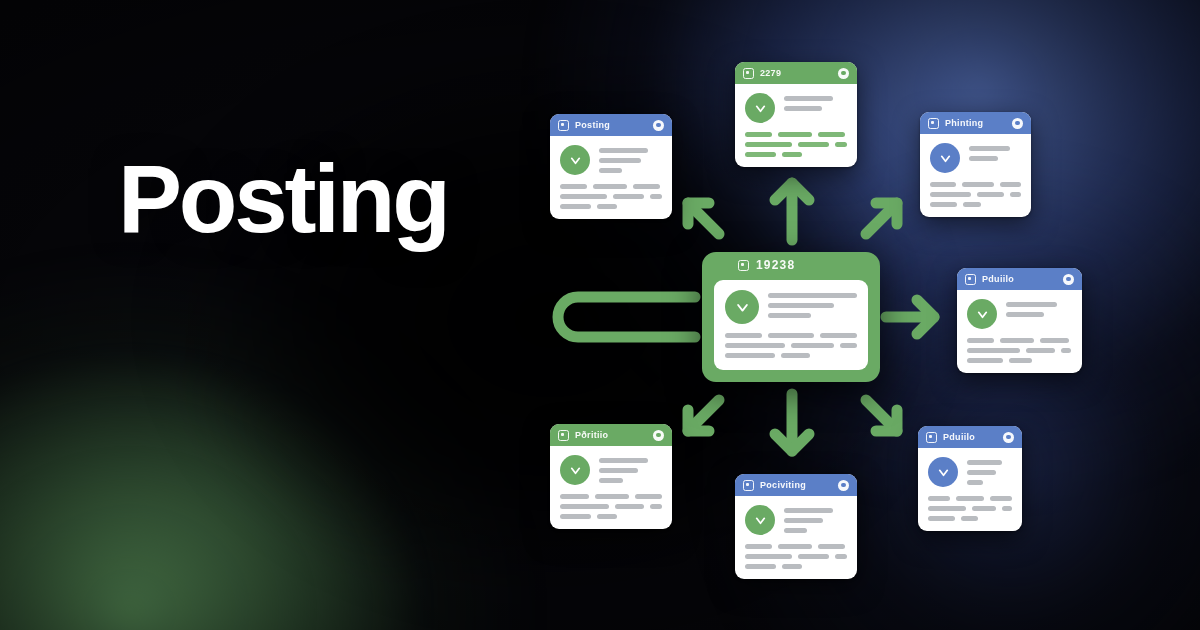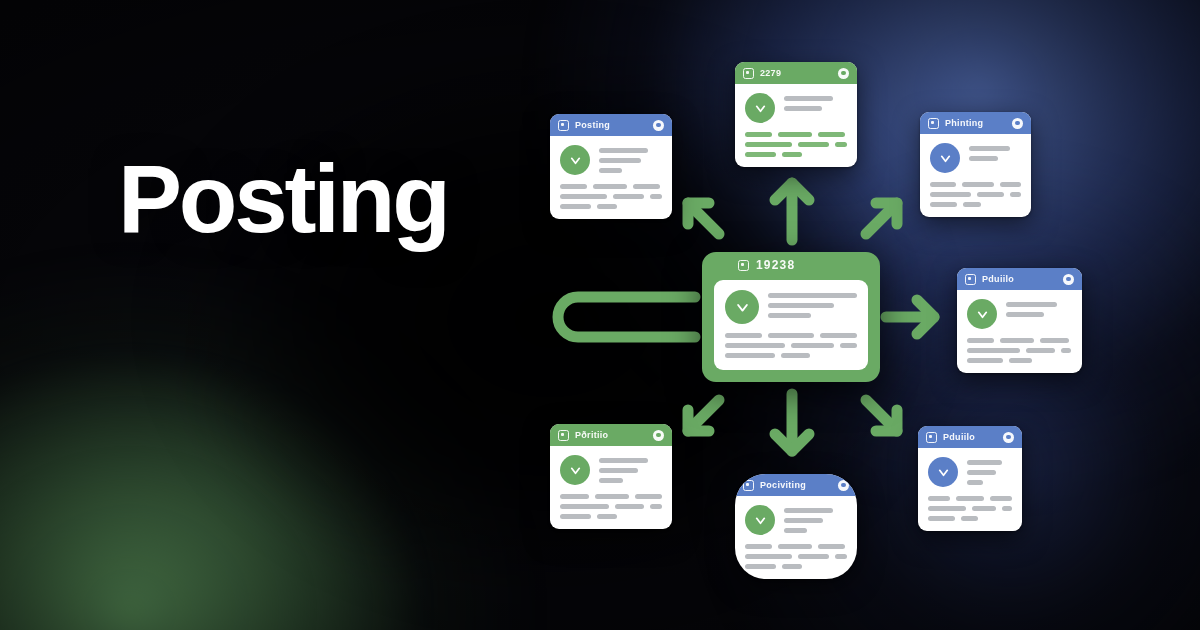--- a/index.html
+++ b/index.html
@@ -404,21 +404,21 @@
               <div class="seg" style="width:12%"></div>
             </div>
           <div class="seg-row">
               <div class="seg" style="width:30%"></div>
               <div class="seg" style="width:20%"></div>
             </div>
         </div>
       </div>
     </div>
 
-    <div class="card blue" style="left:735px; top:474px; width:122px;border-radius:31px;">
+    <div class="card blue" style="left:735px; top:474px; width:122px;">
       <div class="bar">
         <span class="bar-ico"></span>
         <span class="bar-title">Pociviting</span>
         <span class="bar-dot"></span>
       </div>
       <div class="body">
         <div class="row-top">
           <div class="avatar g">
             <svg viewBox="0 0 24 24" fill="none" stroke="#fff" stroke-width="3.2" stroke-linecap="round" stroke-linejoin="round">
                 <path d="M5 8 L12 17 L19 8"></path>

